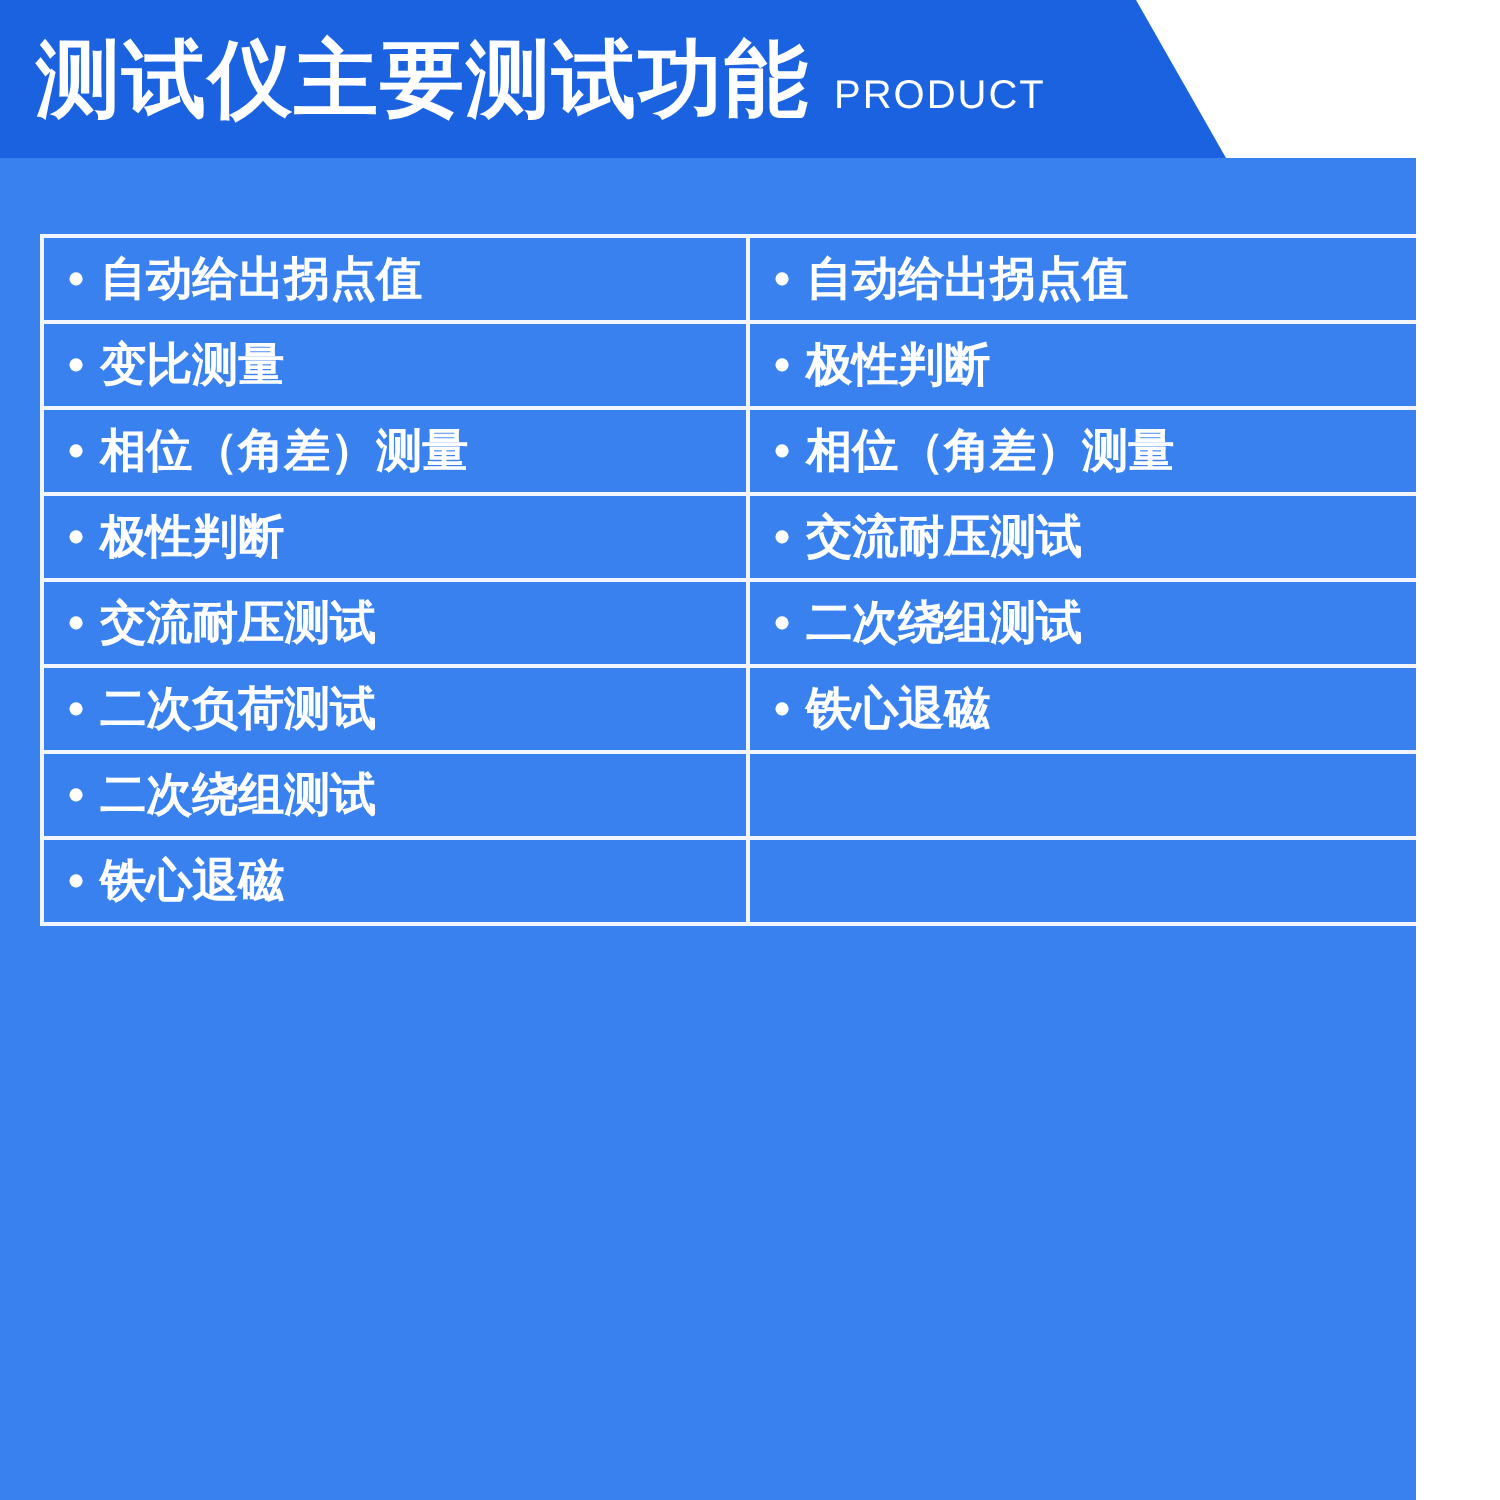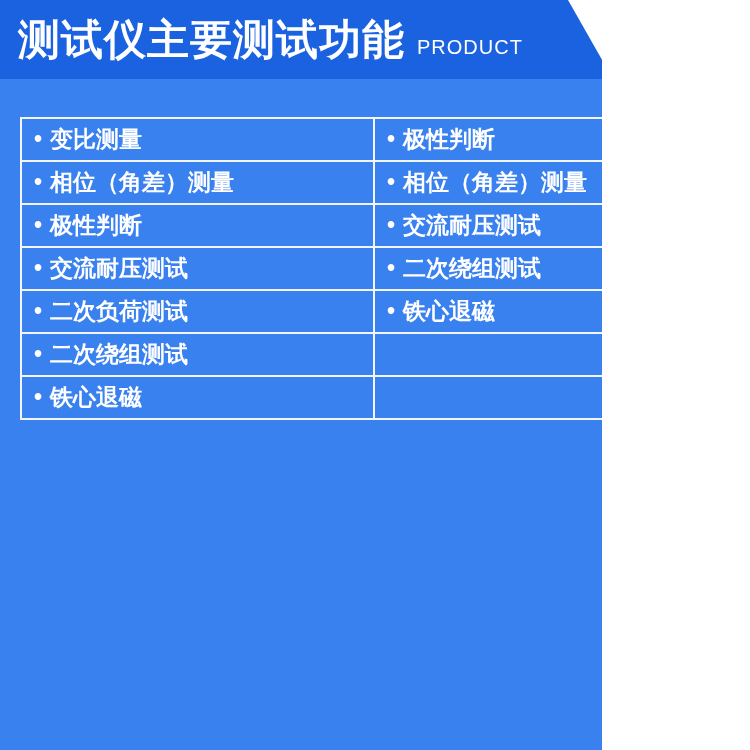--- a/index.html
+++ b/index.html
@@ -2,21 +2,21 @@
 <html style="--header-band-color: #1A62E0; --page-bg-color: #3A81F0; --table-border-color: #F2F6FC; --text-color: #FFFFFF; --corner-color: #FFFFFF;"><head>
 <meta charset="utf-8">
 <style>
   html,body{margin:0;padding:0;}
   body{
     font-family:"Liberation Sans","DejaVu Sans",sans-serif;
     background:#fff;
   }
   .page{
     position:relative;
-    width:602px;height:750px;
+    width:708px;height:750px;
     background:var(--page-bg-color,#3A81F0);
     overflow:hidden;
   }
   
   .header{
     position:absolute;top:0;left:0;
     width:750px;height:79px;
     background:var(--corner-color,#FFFFFF);
   }
   .header-band{
@@ -79,20 +79,24 @@
   <div class="header">
     <div class="header-band"></div>
     <div class="title-row">
       <span class="title-cn">测试仪主要测试功能</span><span class="title-en">PRODUCT</span>
     </div>
   </div>
 
   <table class="features-table">
     <tbody>
     <tr>
+      <td><span class="bullet">•</span><span>自动给出拐点值</span></td>
+      <td><span class="bullet">•</span><span>自动给出拐点值</span></td>
+    </tr>
+    <tr>
       <td><span class="bullet">•</span><span>变比测量</span></td>
       <td><span class="bullet">•</span><span>极性判断</span></td>
     </tr>
     <tr>
       <td><span class="bullet">•</span><span>相位（角差）测量</span></td>
       <td><span class="bullet">•</span><span>相位（角差）测量</span></td>
     </tr>
     <tr>
       <td><span class="bullet">•</span><span>极性判断</span></td>
       <td><span class="bullet">•</span><span>交流耐压测试</span></td>

